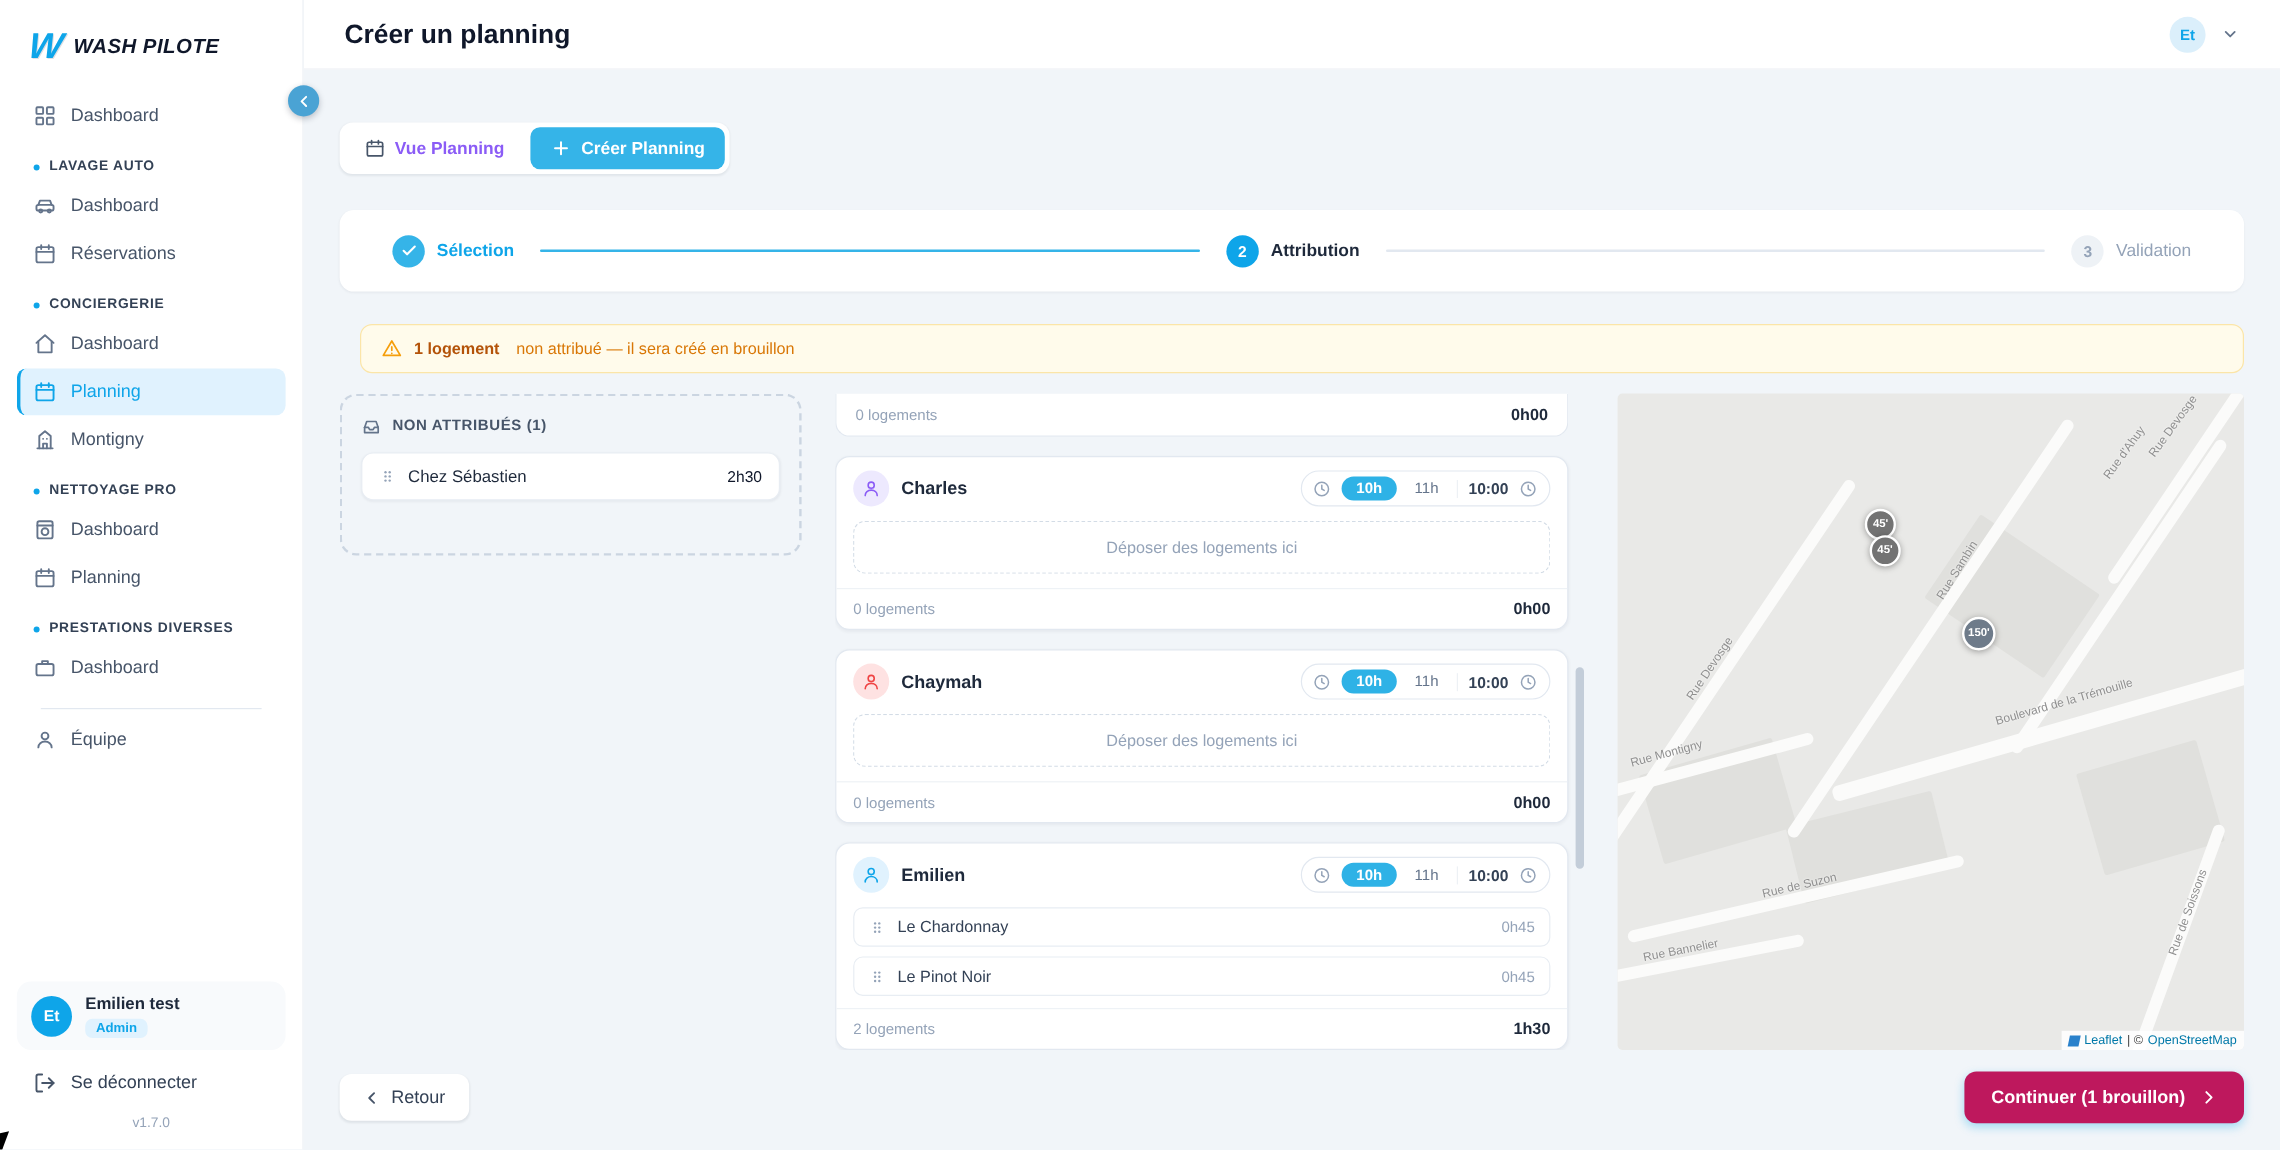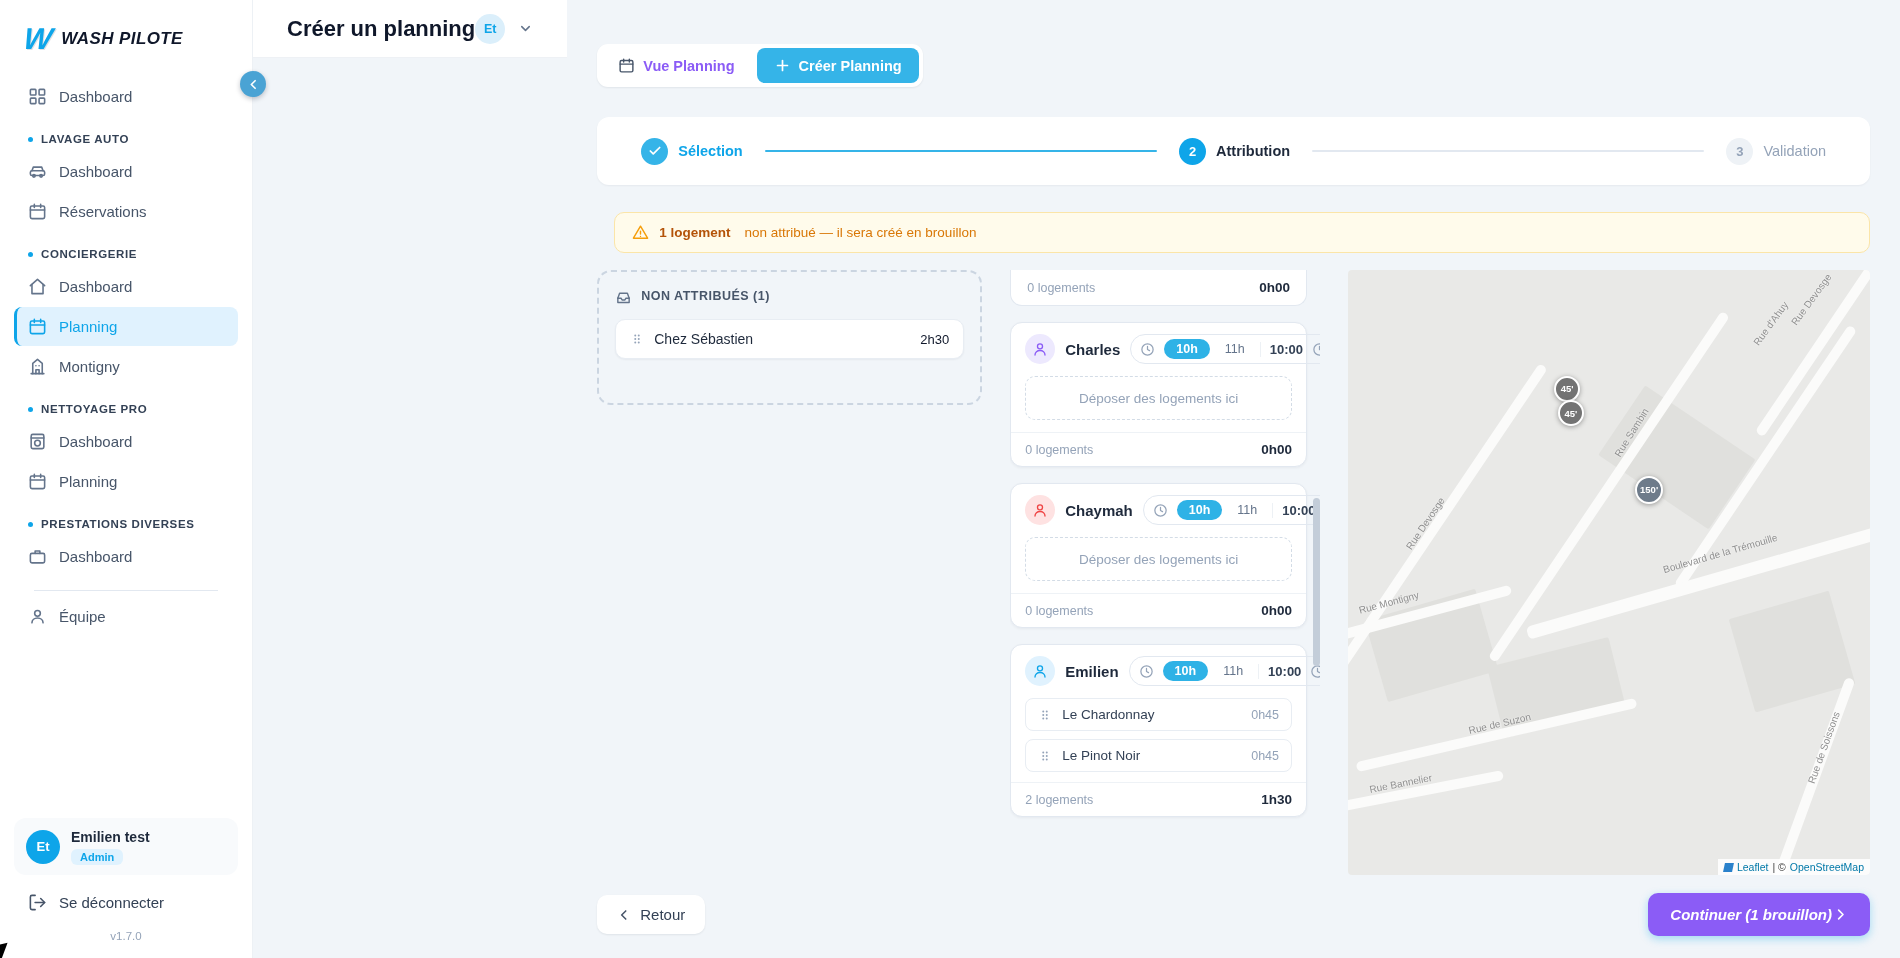--- a/index.html
+++ b/index.html
@@ -24,21 +24,21 @@
   .user-avatar { width:34px; height:34px; border-radius:50%; background:#0ea5e9; color:#fff; font-size:13px; font-weight:700; display:flex; align-items:center; justify-content:center; flex-shrink:0; }
   .user-name { font-size:14px; font-weight:700; color:#1e293b; }
   .role-badge { display:inline-block; margin-top:3px; background:#e0f2fe; color:#0ea5e9; font-size:11px; font-weight:600; padding:2px 9px; border-radius:6px; }
   .logout-row { display:flex; align-items:center; gap:12px; padding:12px 28px; font-size:15px; font-weight:500; color:#334155; cursor:pointer; }
   .logout-row .i { width:19px; height:19px; color:#475569; }
   .version { text-align:center; color:#94a3b8; font-size:11.5px; padding:6px 0 16px; }
   .collapse-btn { position:absolute; left:240px; top:71px; width:26px; height:26px; border-radius:50%; background:#4aa3d4; color:#fff; border:none; display:flex; align-items:center; justify-content:center; box-shadow:0 2px 5px rgba(15,23,42,.25); cursor:pointer; z-index:5; }
   .collapse-btn .i { width:13px; height:13px; }
 
   
-  .main { flex:1; display:flex; height:100%; overflow:hidden; position:relative; }
+  .main { flex:1; display:flex; flex-direction:column; height:100%; overflow:hidden; position:relative; }
   .topbar { height:58px; background:#fff; display:flex; align-items:center; justify-content:space-between; padding:0 34px; border-bottom:1px solid #eef1f5; flex-shrink:0; }
   .page-title { font-size:22px; font-weight:700; color:#0f172a; }
   .topbar-right { display:flex; align-items:center; gap:13px; }
   .top-avatar { width:30px; height:30px; border-radius:50%; background:#dbeffb; color:#0ea5e9; font-size:12.5px; font-weight:700; display:flex; align-items:center; justify-content:center; cursor:pointer; }
   .chev-down { width:15px; height:15px; color:#64748b; cursor:pointer; }
 
   .content { flex:1; padding:44px 30px 22px; display:flex; flex-direction:column; overflow:hidden; }
 
   
   .tab-group { display:inline-flex; gap:5px; background:#fff; border-radius:11px; padding:4px; box-shadow:0 1px 2px rgba(15,23,42,.07); align-self:flex-start; }
@@ -116,21 +116,21 @@
   .marker.blue { width:26px; height:26px; background:#737373; font-size:9.5px; }
   .marker.gray { width:28px; height:28px; background:#6e7b8a; font-size:9.5px; }
   .attribution { position:absolute; right:0; bottom:0; background:rgba(255,255,255,.85); padding:2px 6px; font-size:10.5px; color:#444; display:flex; align-items:center; gap:4px; }
   .attribution a { color:#0078a8; text-decoration:none; cursor:pointer; }
   .leaflet-flag { width:9px; height:9px; background:#2a81cb; transform:skewX(-12deg); display:inline-block; }
 
   
   .actions { display:flex; align-items:center; justify-content:space-between; margin-top:18px; flex-shrink:0; }
   .btn-back { display:flex; align-items:center; gap:9px; background:#fff; border:none; border-radius:10px; padding:11px 20px; font-size:15px; font-weight:500; color:#334155; box-shadow:0 1px 2px rgba(15,23,42,.08); cursor:pointer; font-family:inherit; }
   .btn-back .i { width:14px; height:14px; color:#475569; }
-  .btn-continue { display:flex; align-items:center; gap:1px; background:#8b5cf6; border:none; border-radius:10px; padding:13px 22px; font-size:15px; font-weight:600; color:#fff; box-shadow:0 3px 8px rgba(14,165,233,.35); cursor:pointer; font-family:inherit;font-style:italic; }
+  .btn-continue { display:flex; align-items:center; gap:12px; background:#be185d; border:none; border-radius:10px; padding:13px 22px; font-size:15px; font-weight:600; color:#fff; box-shadow:0 3px 8px rgba(14,165,233,.35); cursor:pointer; font-family:inherit; }
   .btn-continue .i { width:15px; height:15px; }
 
   .cursor-arrow { position:absolute; left:-4px; bottom:-8px; width:0; height:0; border-left:14px solid #000; border-bottom:22px solid transparent; transform:rotate(-12deg); z-index:9; }
 
   
   .st-0 { left:9%;  top:41%; transform:rotate(-56deg); }
   .st-1 { left:83%; top:4%;  transform:rotate(-54deg); }
   .st-2 { left:76%; top:8%;  transform:rotate(-54deg); }
   .st-3 { left:49%; top:26%; transform:rotate(-58deg); }
   .st-4 { left:60%; top:46%; transform:rotate(-16deg); }

